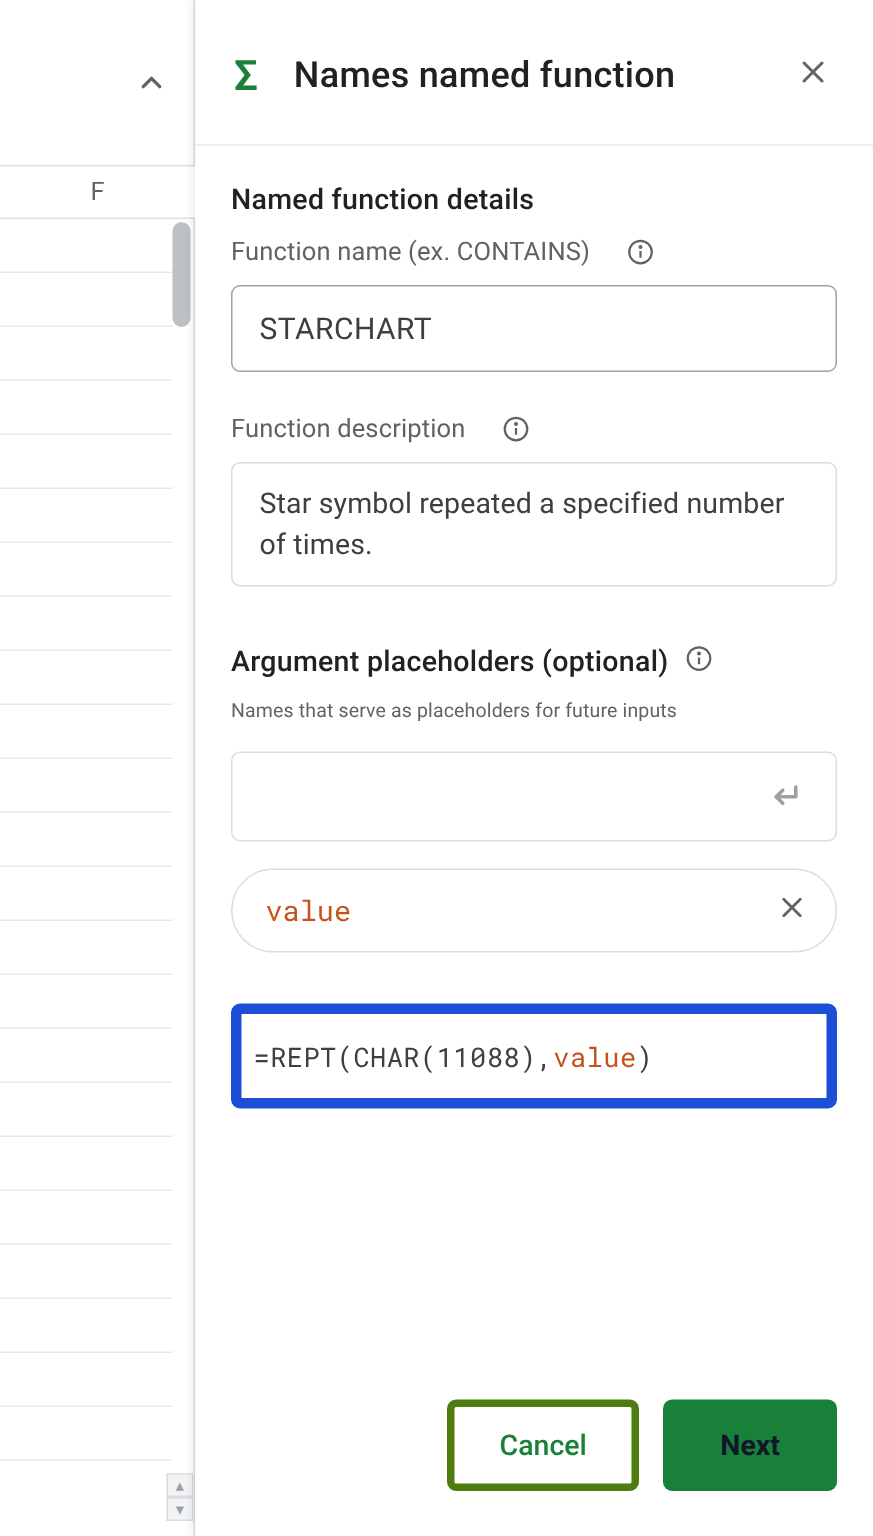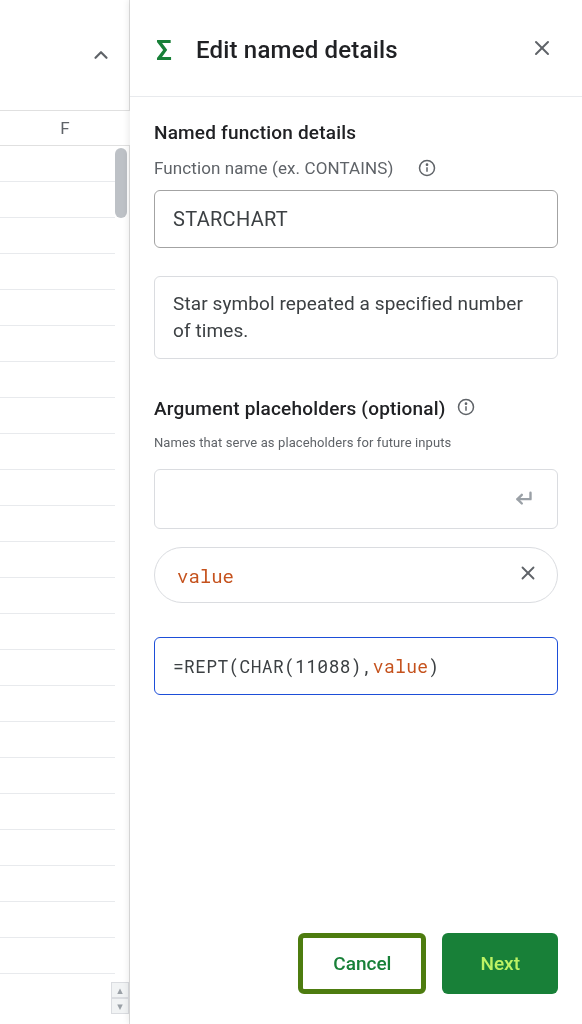--- a/index.html
+++ b/index.html
@@ -236,23 +236,23 @@
       font-size: 19px;
     }
     .chip-close {
       color: #5f6368;
       cursor: pointer;
       padding: 2px;
     }
 
     .formula-input {
       width: 100%;
-      border: 1px solid #1d4ed8;
-      border-radius: 6px;
-      padding: 16px 18px;
+      border: 7px solid #1d4ed8;
+      border-radius: 6px;
+      padding: 16px 8px;
       font-family: "Roboto Mono", Menlo, Consolas, monospace;
       font-size: 18px;
       color: #3c4043;
       letter-spacing: 0.3px;
     }
     .formula-input .arg-token { color: #c5521d; }
 
     .panel-footer {
       display: flex;
       justify-content: flex-end;
@@ -268,22 +268,23 @@
       border: none;
       font-family: inherit;
     }
     .btn-cancel {
       background: #fff;
       color: #188038;
       border: 5px solid #4d7c0f;
     }
     .btn-next {
       background: #188038;
-      color: #bef264;
+      color: #0f172a;
       padding: 14px 38px;
+      font-weight: bold;
     }
   </style>
 </head>
 <body>
 
 <div class="sheet-bg">
   <div class="chevron-collapse">
     <svg width="22" height="22" viewBox="0 0 24 24" fill="none" stroke="currentColor" stroke-width="2.4" stroke-linecap="round" stroke-linejoin="round">
         <polyline points="18 15 12 9 6 15"></polyline>
       </svg>
@@ -317,21 +318,21 @@
   <div class="scroll-thumb"></div>
   <div class="scroll-arrows">
     <div class="scroll-arrow">▴</div>
     <div class="scroll-arrow">▾</div>
   </div>
 </div>
 
 <div class="panel">
   <div class="panel-header">
     <span class="sigma-icon">Σ</span>
-    <span class="panel-title">Edit named details</span>
+    <span class="panel-title">Names named function</span>
     <span class="close-icon">
       <svg width="24" height="24" viewBox="0 0 24 24" fill="none" stroke="currentColor" stroke-width="2" stroke-linecap="round">
           <line x1="18" y1="6" x2="6" y2="18"></line>
           <line x1="6" y1="6" x2="18" y2="18"></line>
         </svg>
     </span>
   </div>
 
   <div class="panel-body">
 
@@ -344,20 +345,30 @@
             <circle cx="12" cy="12" r="10"></circle>
             <line x1="12" y1="11" x2="12" y2="17"></line>
             <circle cx="12" cy="7.5" r="0.8" fill="currentColor"></circle>
           </svg>
       </span>
     </div>
     <input class="text-input" value="STARCHART" style="">
 
     <div class="gap-28"></div>
 
+    <div class="field-label-row">
+      <span class="field-label">Function description</span>
+      <span class="info-icon">
+        <svg width="18" height="18" viewBox="0 0 24 24" fill="none" stroke="currentColor" stroke-width="2">
+            <circle cx="12" cy="12" r="10"></circle>
+            <line x1="12" y1="11" x2="12" y2="17"></line>
+            <circle cx="12" cy="7.5" r="0.8" fill="currentColor"></circle>
+          </svg>
+      </span>
+    </div>
     <textarea class="textarea-input" rows="2" style="">Star symbol repeated a specified number of times.</textarea>
 
     <div class="gap-34"></div>
 
     <div class="section-title-row">
       <span class="section-title">Argument placeholders (optional)</span>
       <span class="info-icon">
         <svg width="18" height="18" viewBox="0 0 24 24" fill="none" stroke="currentColor" stroke-width="2">
             <circle cx="12" cy="12" r="10"></circle>
             <line x1="12" y1="11" x2="12" y2="17"></line>

